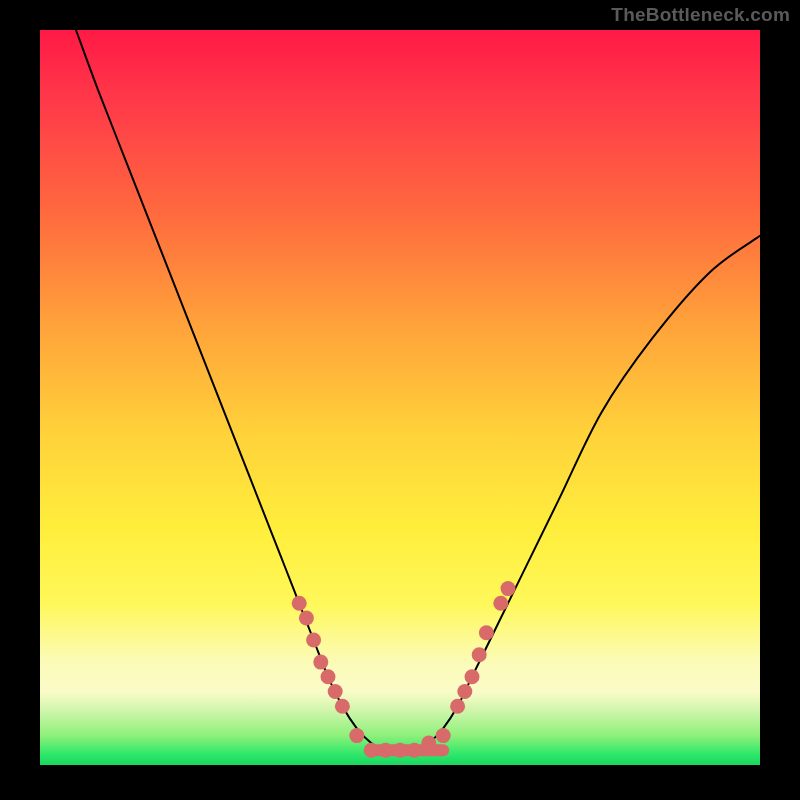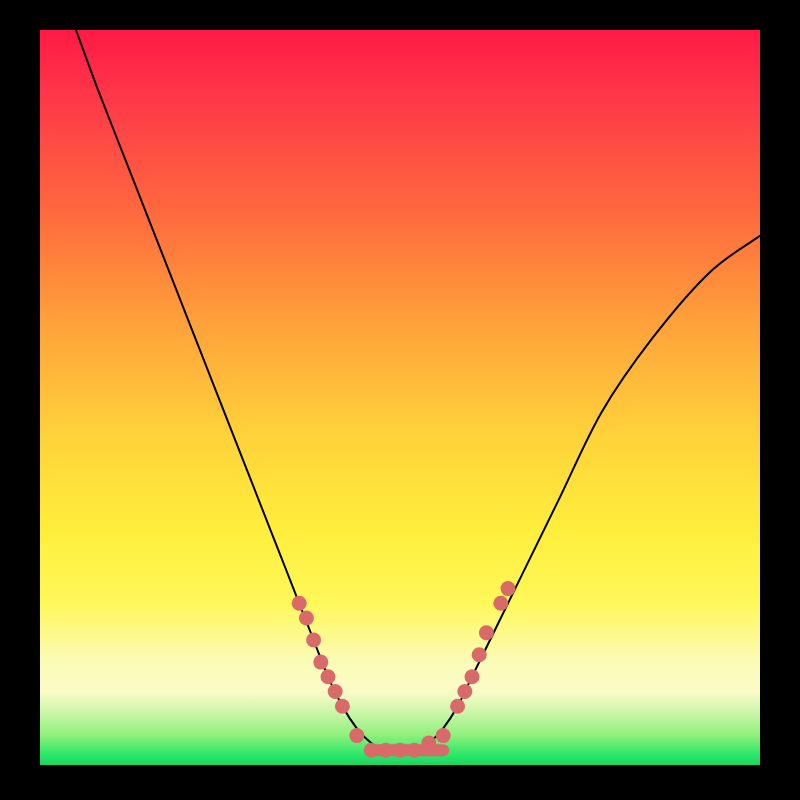--- a/index.html
+++ b/index.html
@@ -73,20 +73,21 @@
   }
   .dot {
     fill: #d86a6a;
     stroke: none;
   }
 </style>
 </head>
 <body>
 
 <div class="frame">
+  <div class="watermark">TheBottleneck.com</div>
   <div class="plot-area">
     <svg class="curves" viewBox="0 0 720 735" preserveAspectRatio="none">
       <path id="curve-path" class="curve-line" d="M 36.0 0.0 C 39.6 9.8, 49.2 36.7, 57.6 58.8 C 66.0 80.8, 76.8 107.8, 86.4 132.3 C 96.0 156.8, 105.6 181.3, 115.2 205.8 C 124.8 230.3, 134.4 254.8, 144.0 279.3 C 153.6 303.8, 163.2 328.3, 172.8 352.8 C 182.4 377.3, 192.0 401.8, 201.6 426.3 C 211.2 450.8, 223.2 481.4, 230.4 499.8 C 237.6 518.2, 240.0 524.3, 244.8 536.5 C 249.6 548.8, 254.4 561.0, 259.2 573.3 C 264.0 585.5, 268.8 597.8, 273.6 610.0 C 278.4 622.3, 283.2 635.8, 288.0 646.8 C 292.8 657.8, 297.6 667.6, 302.4 676.2 C 307.2 684.8, 312.0 692.1, 316.8 698.3 C 321.6 704.4, 326.4 709.3, 331.2 713.0 C 336.0 716.6, 340.8 719.1, 345.6 720.3 C 350.4 721.5, 355.2 720.3, 360.0 720.3 C 364.8 720.3, 369.6 721.5, 374.4 720.3 C 379.2 719.1, 384.0 716.6, 388.8 713.0 C 393.6 709.3, 398.4 704.4, 403.2 698.3 C 408.0 692.1, 412.8 684.8, 417.6 676.2 C 422.4 667.6, 426.0 659.0, 432.0 646.8 C 438.0 634.5, 445.2 619.9, 453.6 602.7 C 462.0 585.6, 471.6 565.9, 482.4 543.9 C 493.2 521.9, 505.2 497.4, 518.4 470.4 C 531.6 443.5, 546.0 409.1, 561.6 382.2 C 577.2 355.3, 594.0 332.0, 612.0 308.7 C 630.0 285.4, 651.6 259.7, 669.6 242.5 C 687.6 225.4, 711.6 211.9, 720.0 205.8"></path>
       <line id="trough-band" class="trough-line" x1="331.2" y1="720.3" x2="403.20000000000005" y2="720.3"></line>
       <g id="dots-group">
           <circle cx="259.2" cy="573.3" r="7.5" class="dot"></circle>
           <circle cx="266.4" cy="588" r="7.5" class="dot"></circle>
           <circle cx="273.6" cy="610.05" r="7.5" class="dot"></circle>
           <circle cx="280.8" cy="632.1" r="7.5" class="dot"></circle>
           <circle cx="288" cy="646.8" r="7.5" class="dot"></circle>

